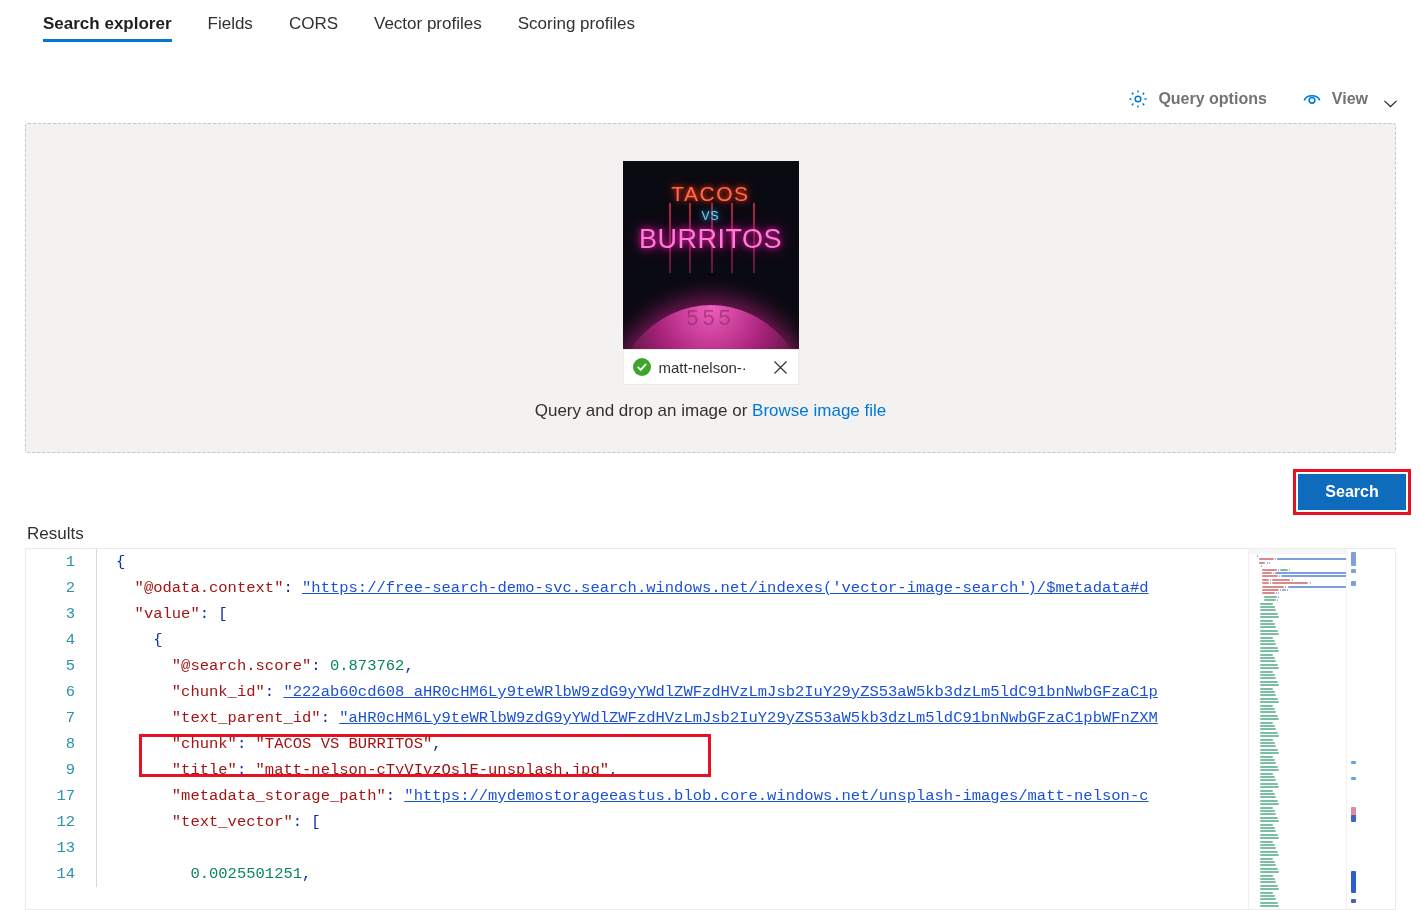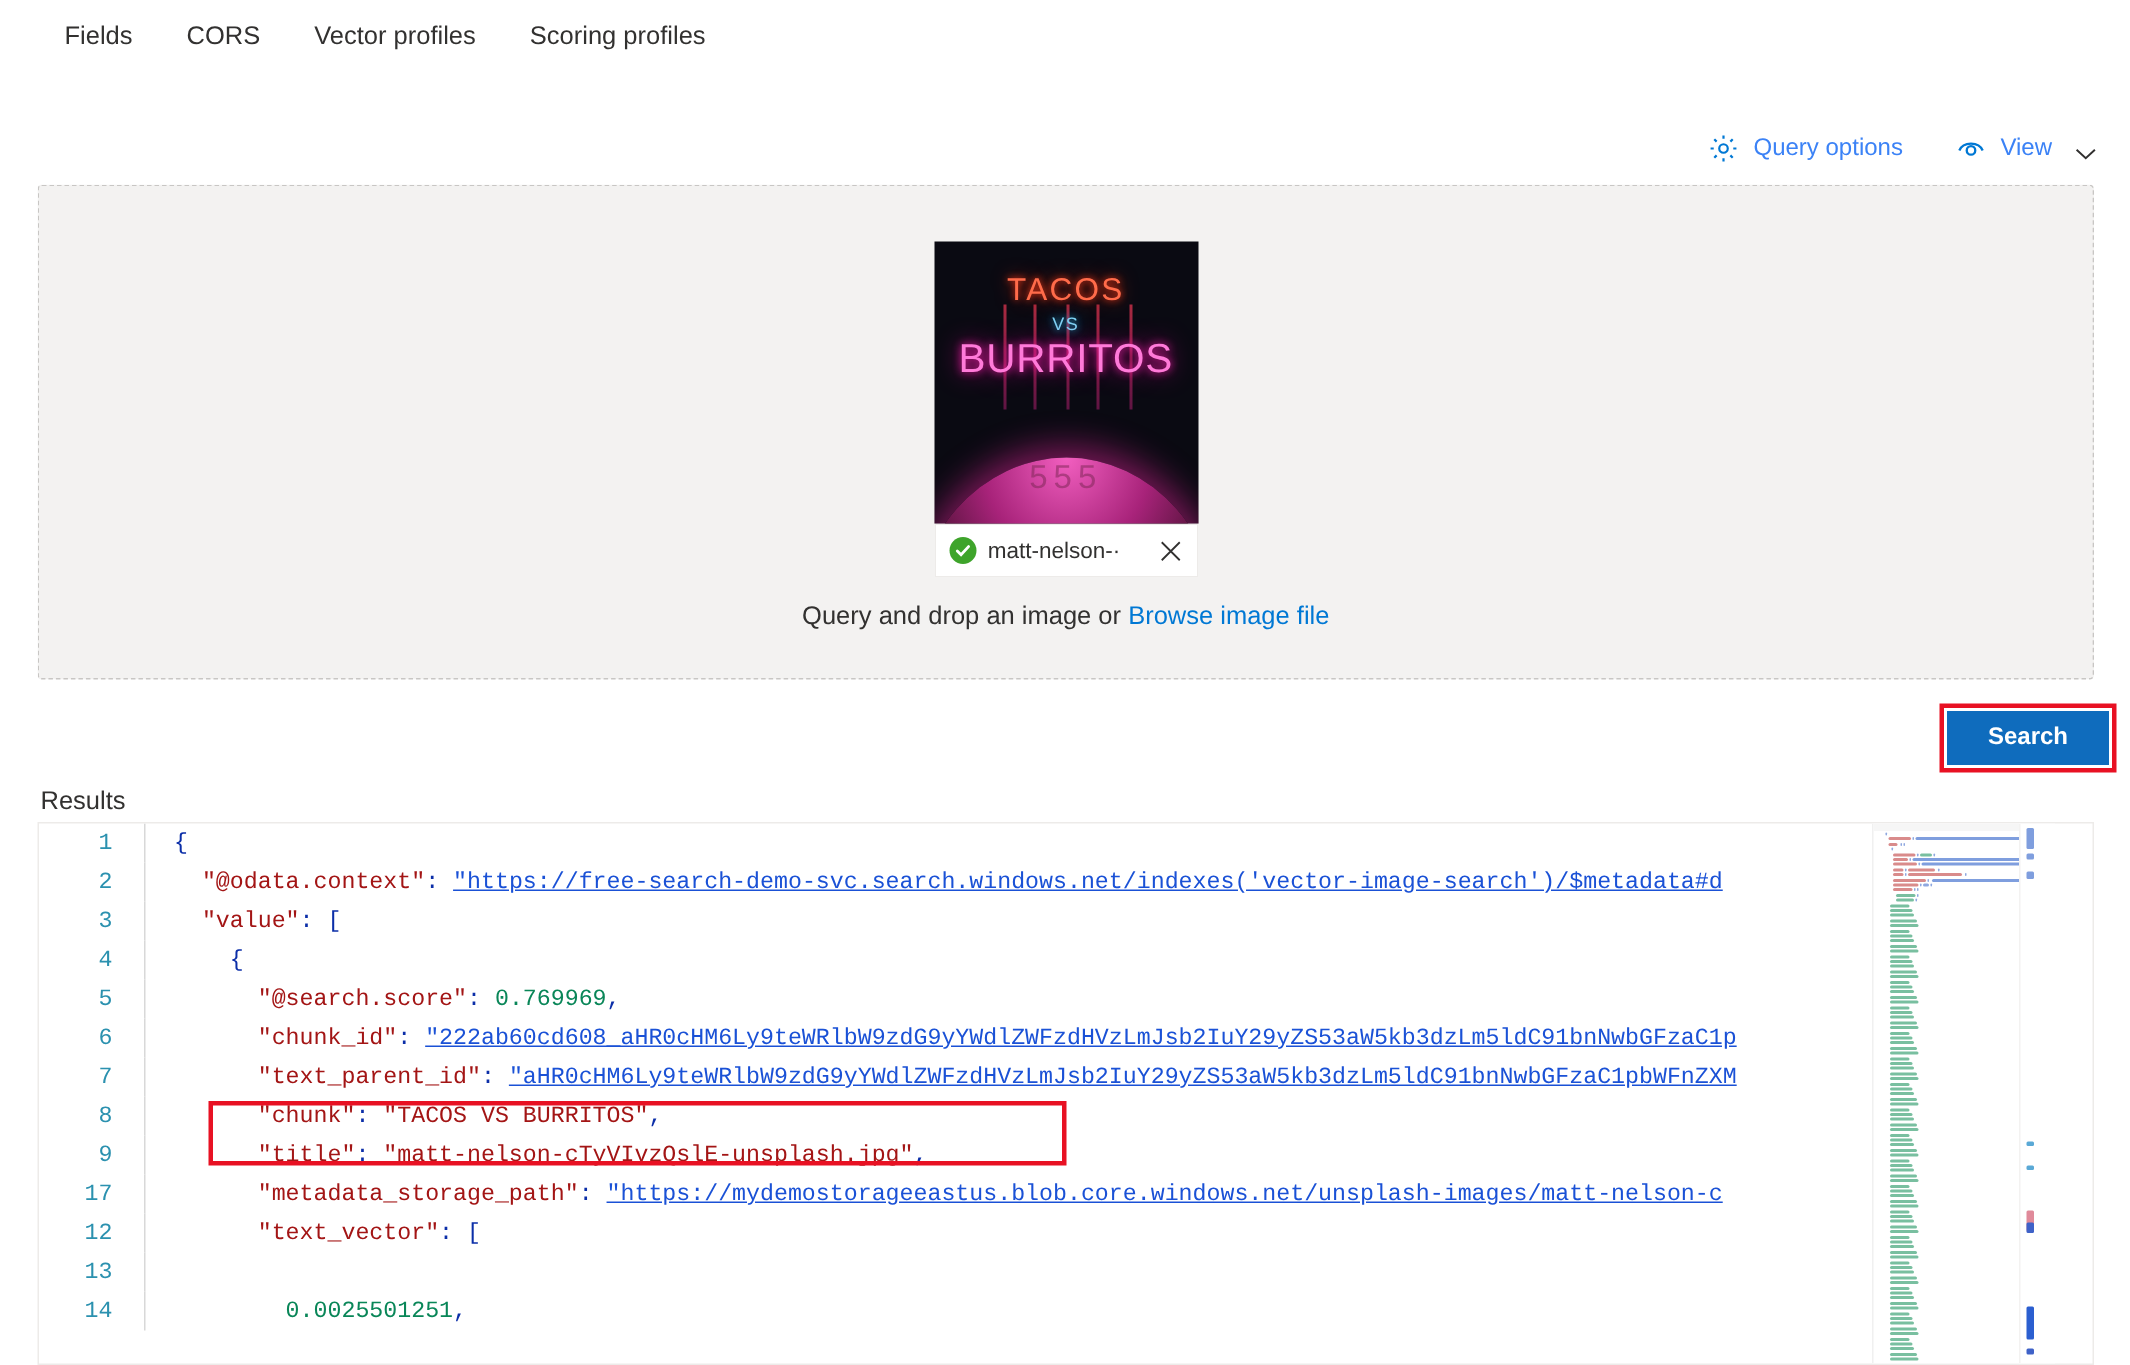--- a/index.html
+++ b/index.html
@@ -49,21 +49,22 @@
     align-items: center;
     gap: 34px;
     height: 30px;
   }
   .tb-item {
     display: flex;
     align-items: center;
     gap: 9px;
     cursor: pointer;
     font-size: 16px;
-    color: #3b82f6;
+    color: #737373;
+    font-weight: bold;
   }
   .tb-icon { width: 22px; height: 22px; display: block; }
   .chev { width: 15px; height: 10px; margin-left: 6px; display:block; }
 
   
   .dropzone {
     position: absolute;
     left: 25px; top: 123px;
     width: 1371px; height: 330px;
     background: #f3f2f1;
@@ -285,20 +286,23 @@
   .mm-topband {
     position: absolute;
     left: 0; top: 0; width: 122px; height: 5px;
     background: #f6f6f6;
   }
 </style>
 </head>
 <body>
 
 <div class="tabstrip">
+  <div class="tab active">
+    <span>Search explorer</span>
+  </div>
   <div class="tab">
     <span>Fields</span>
   </div>
   <div class="tab">
     <span>CORS</span>
   </div>
   <div class="tab">
     <span>Vector profiles</span>
   </div>
   <div class="tab">
@@ -373,21 +377,21 @@
 </div>
 
 <div class="results-label">Results</div>
 
 <div class="editor">
   <div class="code-area" id="code-area">
       <div class="code-row"><div class="gutter">1</div><div class="foldbar"></div><div class="codetext"><span class="p">{</span></div></div>
       <div class="code-row"><div class="gutter">2</div><div class="foldbar"></div><div class="codetext"><span class="k">  "@odata.context"</span><span class="p">: </span><span class="lnk">"https://free-search-demo-svc.search.windows.net/indexes('vector-image-search')/$metadata#d</span></div></div>
       <div class="code-row"><div class="gutter">3</div><div class="foldbar"></div><div class="codetext"><span class="k">  "value"</span><span class="p">: </span><span class="p">[</span></div></div>
       <div class="code-row"><div class="gutter">4</div><div class="foldbar"></div><div class="codetext"><span class="p">    {</span></div></div>
-      <div class="code-row"><div class="gutter">5</div><div class="foldbar"></div><div class="codetext"><span class="k">      "@search.score"</span><span class="p">: </span><span class="n">0.769969</span><span class="p">,</span></div></div>
+      <div class="code-row"><div class="gutter">5</div><div class="foldbar"></div><div class="codetext"><span class="k">      "@search.score"</span><span class="p">: </span><span class="n">0.873762</span><span class="p">,</span></div></div>
       <div class="code-row"><div class="gutter">6</div><div class="foldbar"></div><div class="codetext"><span class="k">      "chunk_id"</span><span class="p">: </span><span class="lnk">"222ab60cd608_aHR0cHM6Ly9teWRlbW9zdG9yYWdlZWFzdHVzLmJsb2IuY29yZS53aW5kb3dzLm5ldC91bnNwbGFzaC1p</span></div></div>
       <div class="code-row"><div class="gutter">7</div><div class="foldbar"></div><div class="codetext"><span class="k">      "text_parent_id"</span><span class="p">: </span><span class="lnk">"aHR0cHM6Ly9teWRlbW9zdG9yYWdlZWFzdHVzLmJsb2IuY29yZS53aW5kb3dzLm5ldC91bnNwbGFzaC1pbWFnZXM</span></div></div>
       <div class="code-row"><div class="gutter">8</div><div class="foldbar"></div><div class="codetext"><span class="k">      "chunk"</span><span class="p">: </span><span class="s">"TACOS VS BURRITOS"</span><span class="p">,</span></div></div>
       <div class="code-row"><div class="gutter">9</div><div class="foldbar"></div><div class="codetext"><span class="k">      "title"</span><span class="p">: </span><span class="s">"matt-nelson-cTyVIvzQslE-unsplash.jpg"</span><span class="p">,</span></div></div>
       <div class="code-row"><div class="gutter">17</div><div class="foldbar"></div><div class="codetext"><span class="k">      "metadata_storage_path"</span><span class="p">: </span><span class="lnk">"https://mydemostorageeastus.blob.core.windows.net/unsplash-images/matt-nelson-c</span></div></div>
       <div class="code-row"><div class="gutter">12</div><div class="foldbar"></div><div class="codetext"><span class="k">      "text_vector"</span><span class="p">: </span><span class="p">[</span></div></div>
       <div class="code-row"><div class="gutter">13</div><div class="foldbar"></div></div>
       <div class="code-row"><div class="gutter">14</div><div class="foldbar"></div><div class="codetext"><span class="n">        0.0025501251</span><span class="p">,</span></div></div>
     </div>
   <div class="hl-red-code"></div>

